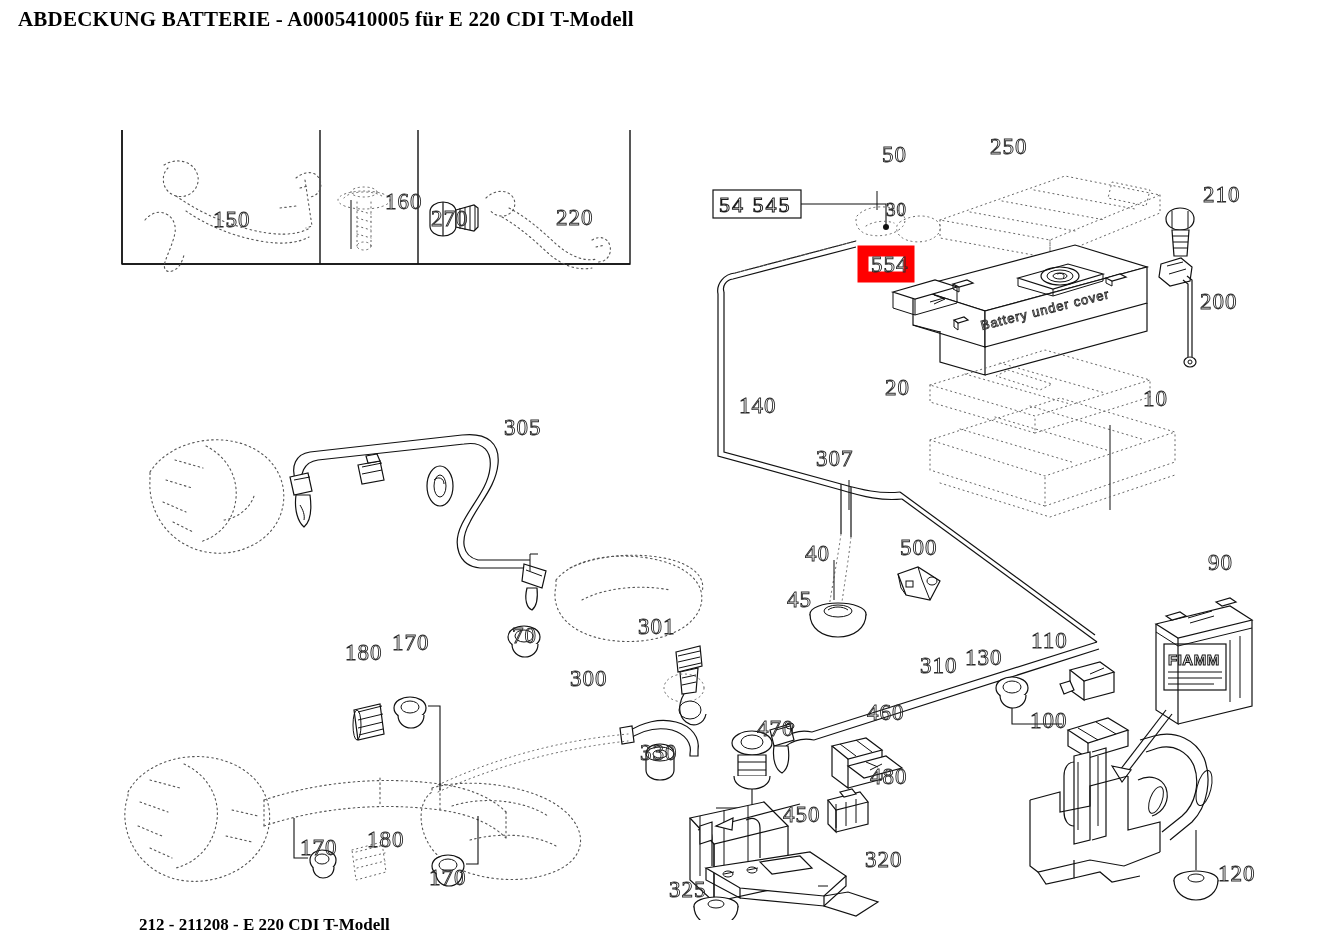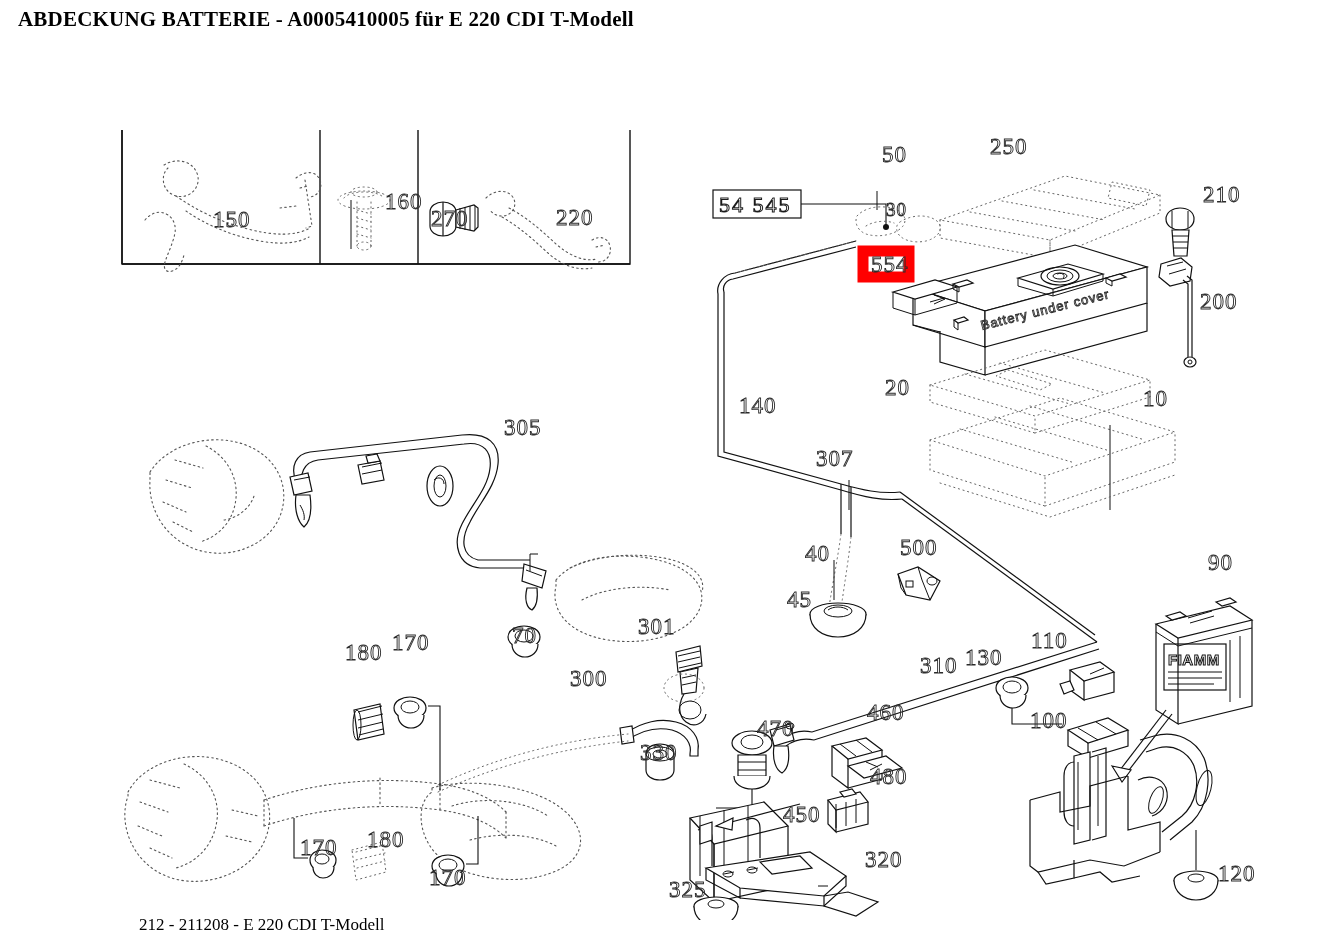--- a/index.html
+++ b/index.html
@@ -31,21 +31,21 @@
     font-family: "Liberation Serif", "DejaVu Serif", serif;
     letter-spacing: 0.2px;
     white-space: nowrap;
   }
   #footer {
     position: absolute;
     left: 139px;
     top: 925px;
     transform: translateY(-50%);
     font-size: 17px;
-    font-weight: 400;
+    font-weight: 700;
     font-family: "Liberation Serif", "DejaVu Serif", serif;
     white-space: nowrap;
   }
   #diagram {
     position: absolute;
     left: 0;
     top: 40px;
     width: 1326px;
     height: 880px;
   }

